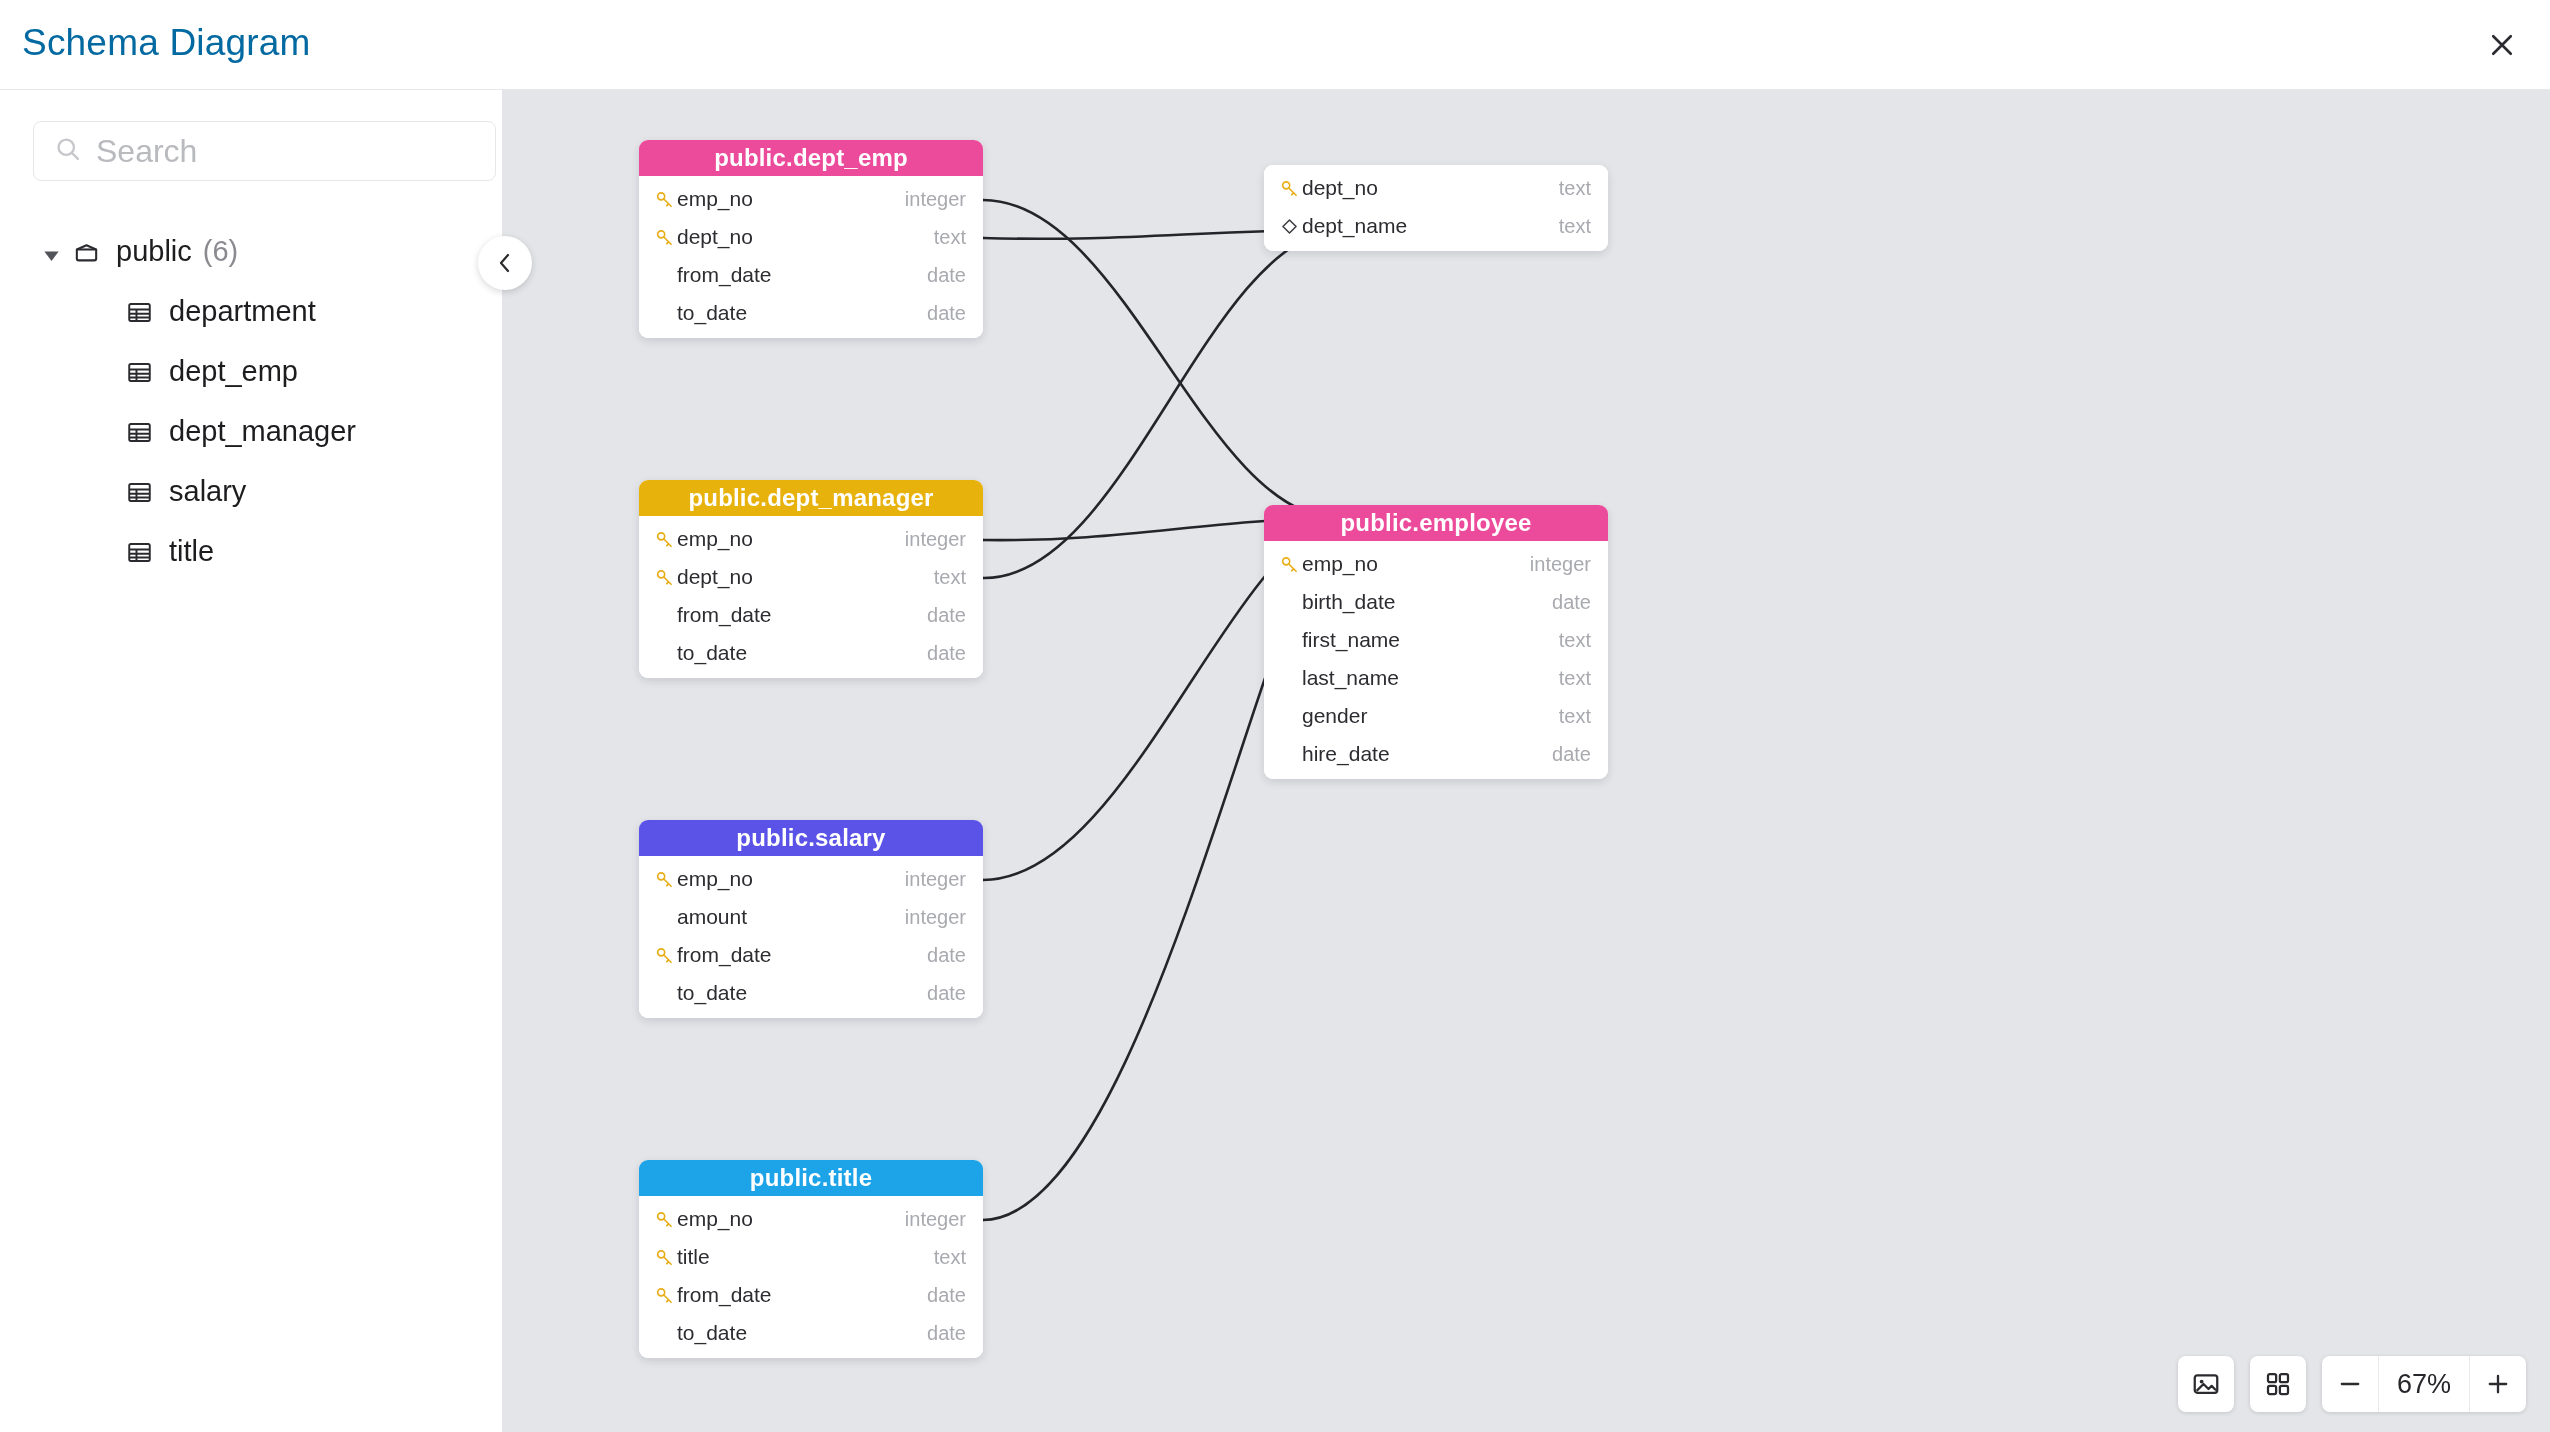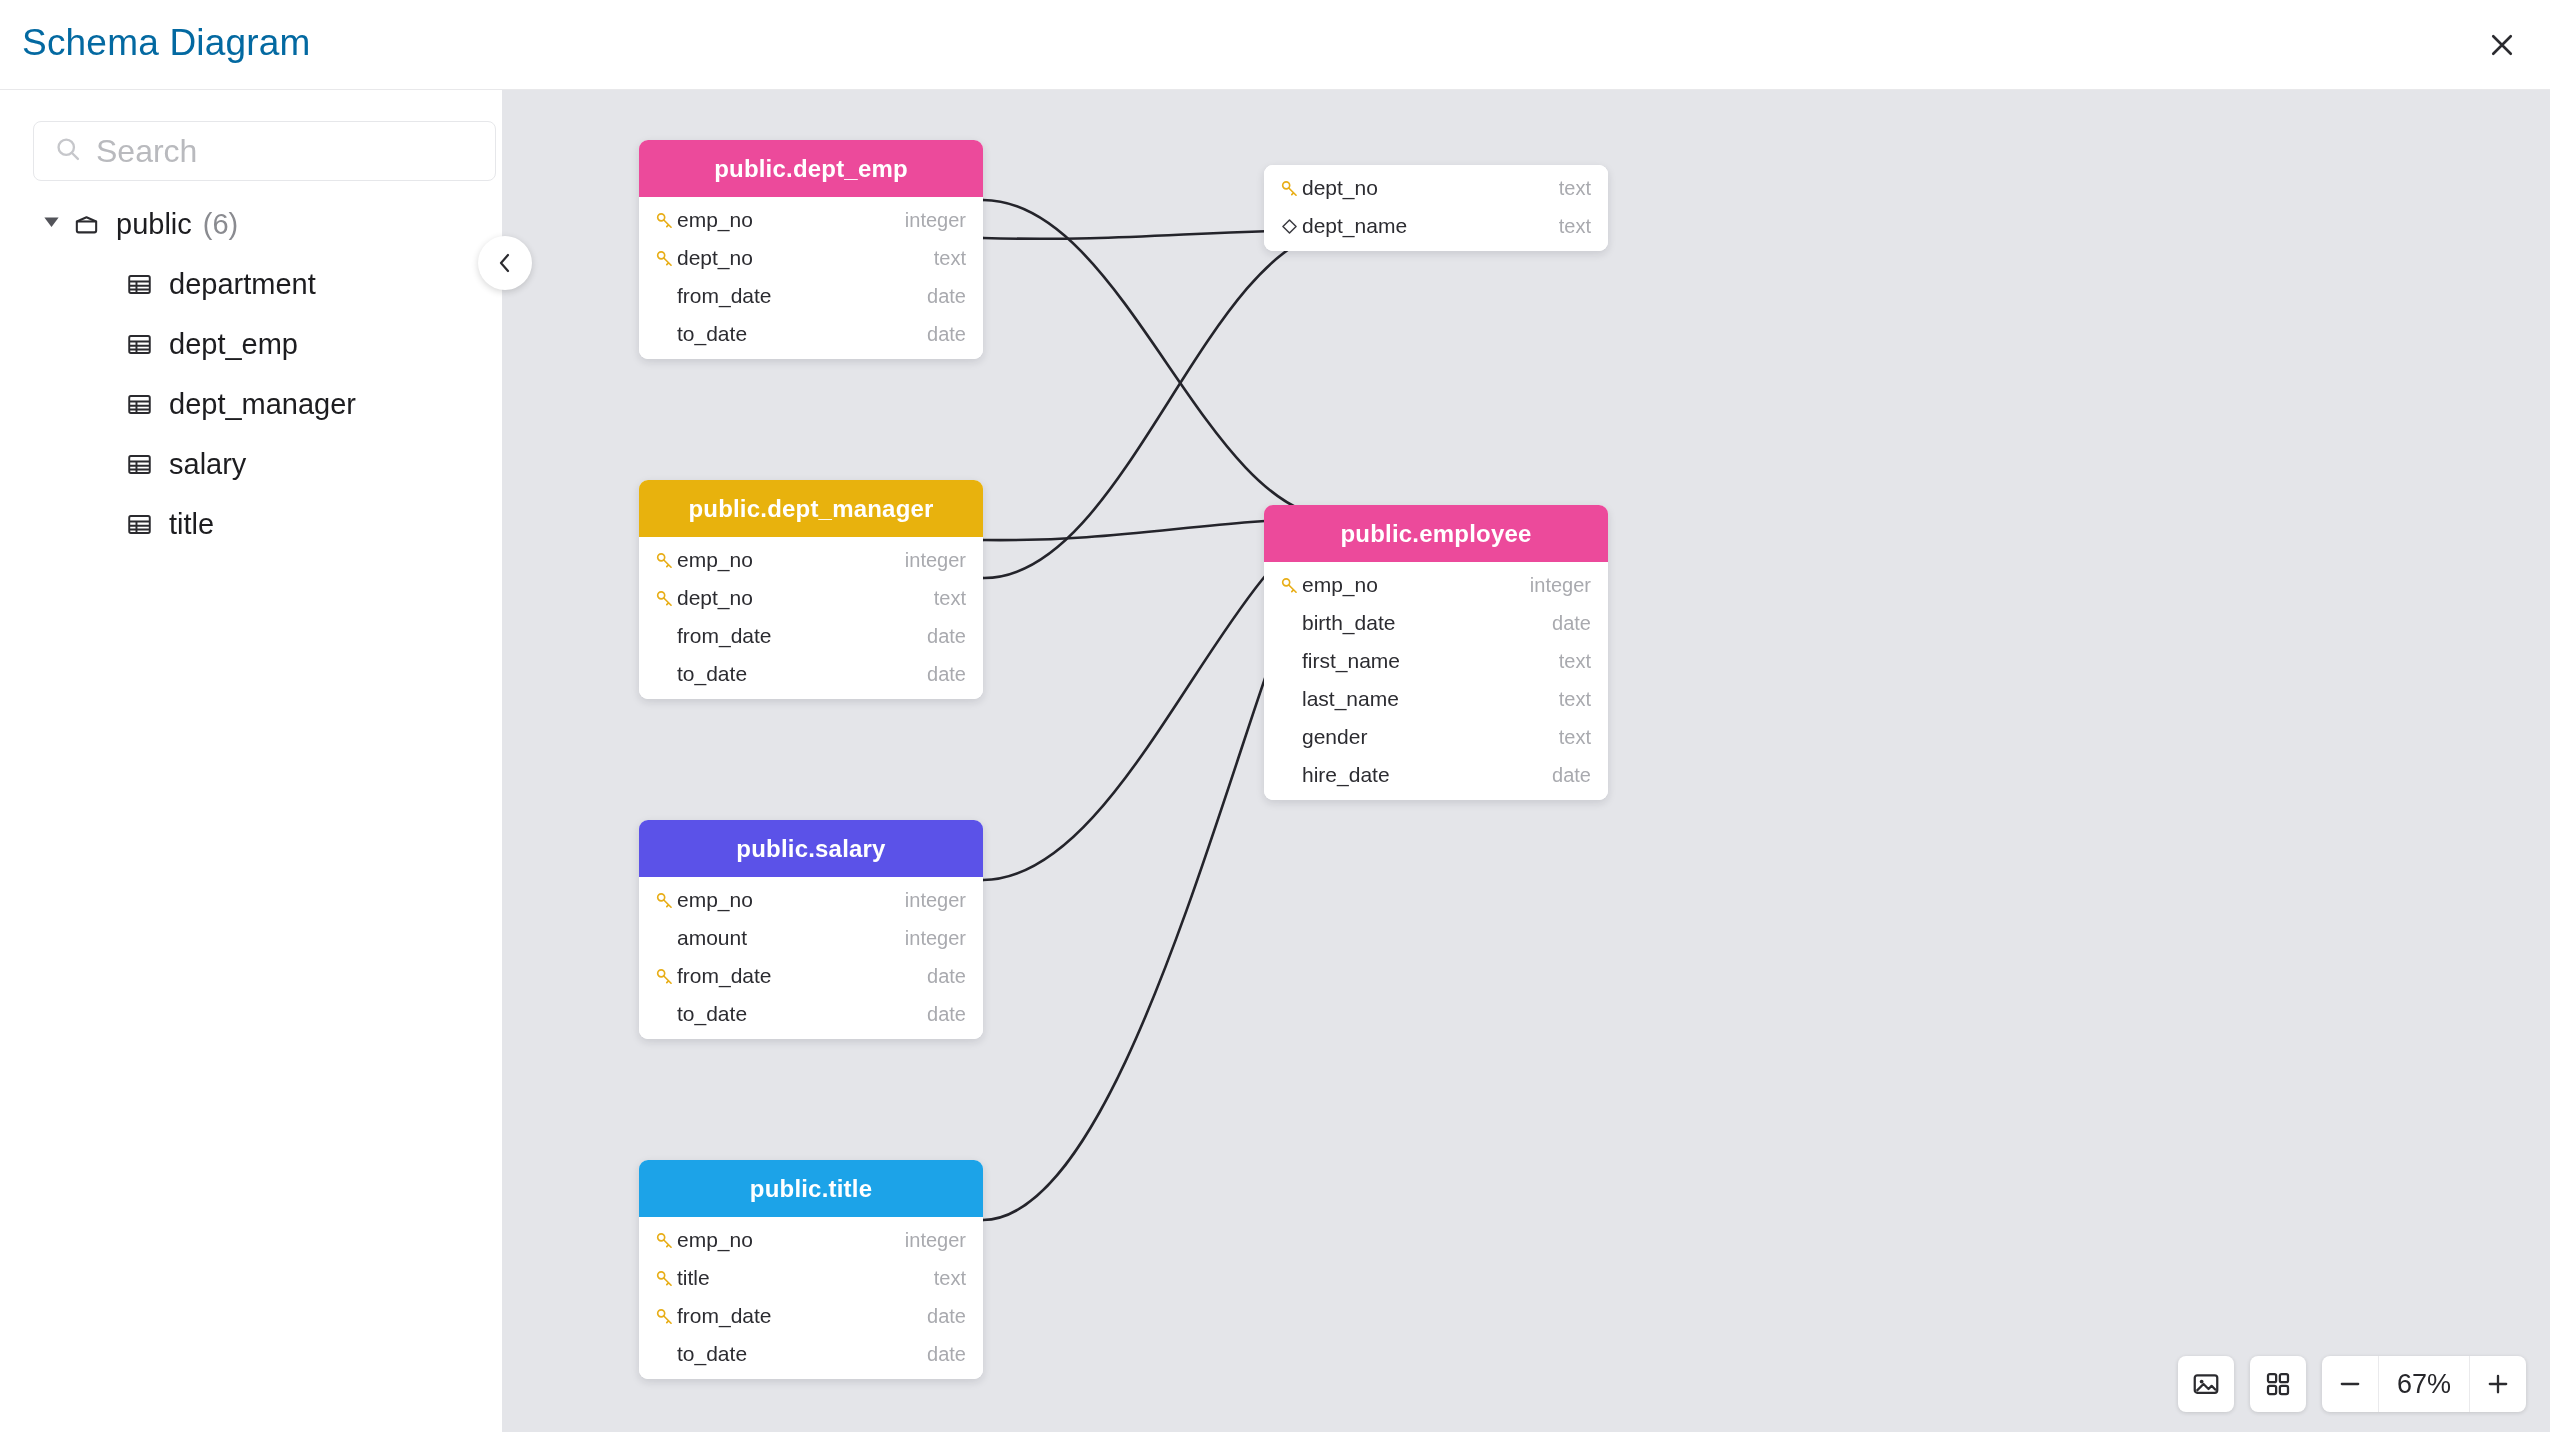--- a/index.html
+++ b/index.html
@@ -41,21 +41,21 @@
   .search-box svg { width: 28px; height: 28px; flex: 0 0 auto; }
   .search-input {
     border: none; outline: none; background: transparent;
     font-family: "Liberation Sans", sans-serif;
     font-size: 32px; color: #2a2a2e; margin-left: 14px; width: 330px;
   }
   .search-input::placeholder { color: #B9BABE; }
 
   .tree { position: absolute; left: 0; top: 118px; width: 503px; }
   .tree-row {
-    display: flex; align-items: flex-start; height: 60px; cursor: pointer;
+    display: flex; align-items: flex-end; height: 60px; cursor: pointer;
     padding-left: 38px; font-size: 29px; color: #1d1d20;
   }
   .tree-row.child { padding-left: 123px; }
   .caret { width: 26px; height: 26px; display:flex; align-items:center; justify-content:center; margin-right: 6px; }
   .caret svg { width: 19px; height: 19px; }
   .tree-icon { width: 32px; height: 32px; margin-right: 14px; display:flex; align-items:center; justify-content:center; }
   .tree-icon svg { width: 29px; height: 29px; }
   .tree-label { white-space: nowrap; }
   .tree-count { color: #8A8B90; margin-left: 11px; }
 
@@ -76,21 +76,21 @@
   .edges { position: absolute; left: 0; top: 0; width: 2047px; height: 1342px; }
 
   
   .tbl {
     position: absolute; width: 344px;
     background: #ffffff; border-radius: 9px;
     box-shadow: 0 3px 9px rgba(20,20,40,.13);
     overflow: hidden; z-index: 10; cursor: move;
   }
   .tbl-head {
-    height: 57px; display: flex; align-items: center; justify-content: center;
+    height: 36px; display: flex; align-items: center; justify-content: center;
     color: #ffffff; font-size: 24px; font-weight: 700; letter-spacing: .2px;
   }
   .tbl-body { background: #fff; padding: 4px 0 6px; }
   .col {
     display: flex; align-items: center; height: 38px; padding: 0 17px 0 12px;
     font-size: 21px; color: #2c2c31; cursor: pointer;
   }
   .col-ico { width: 26px; flex: 0 0 26px; display: flex; align-items: center; justify-content: center; }
   .col-ico svg { width: 21px; height: 21px; }
   .col-name { flex: 1 1 auto; white-space: nowrap; }

